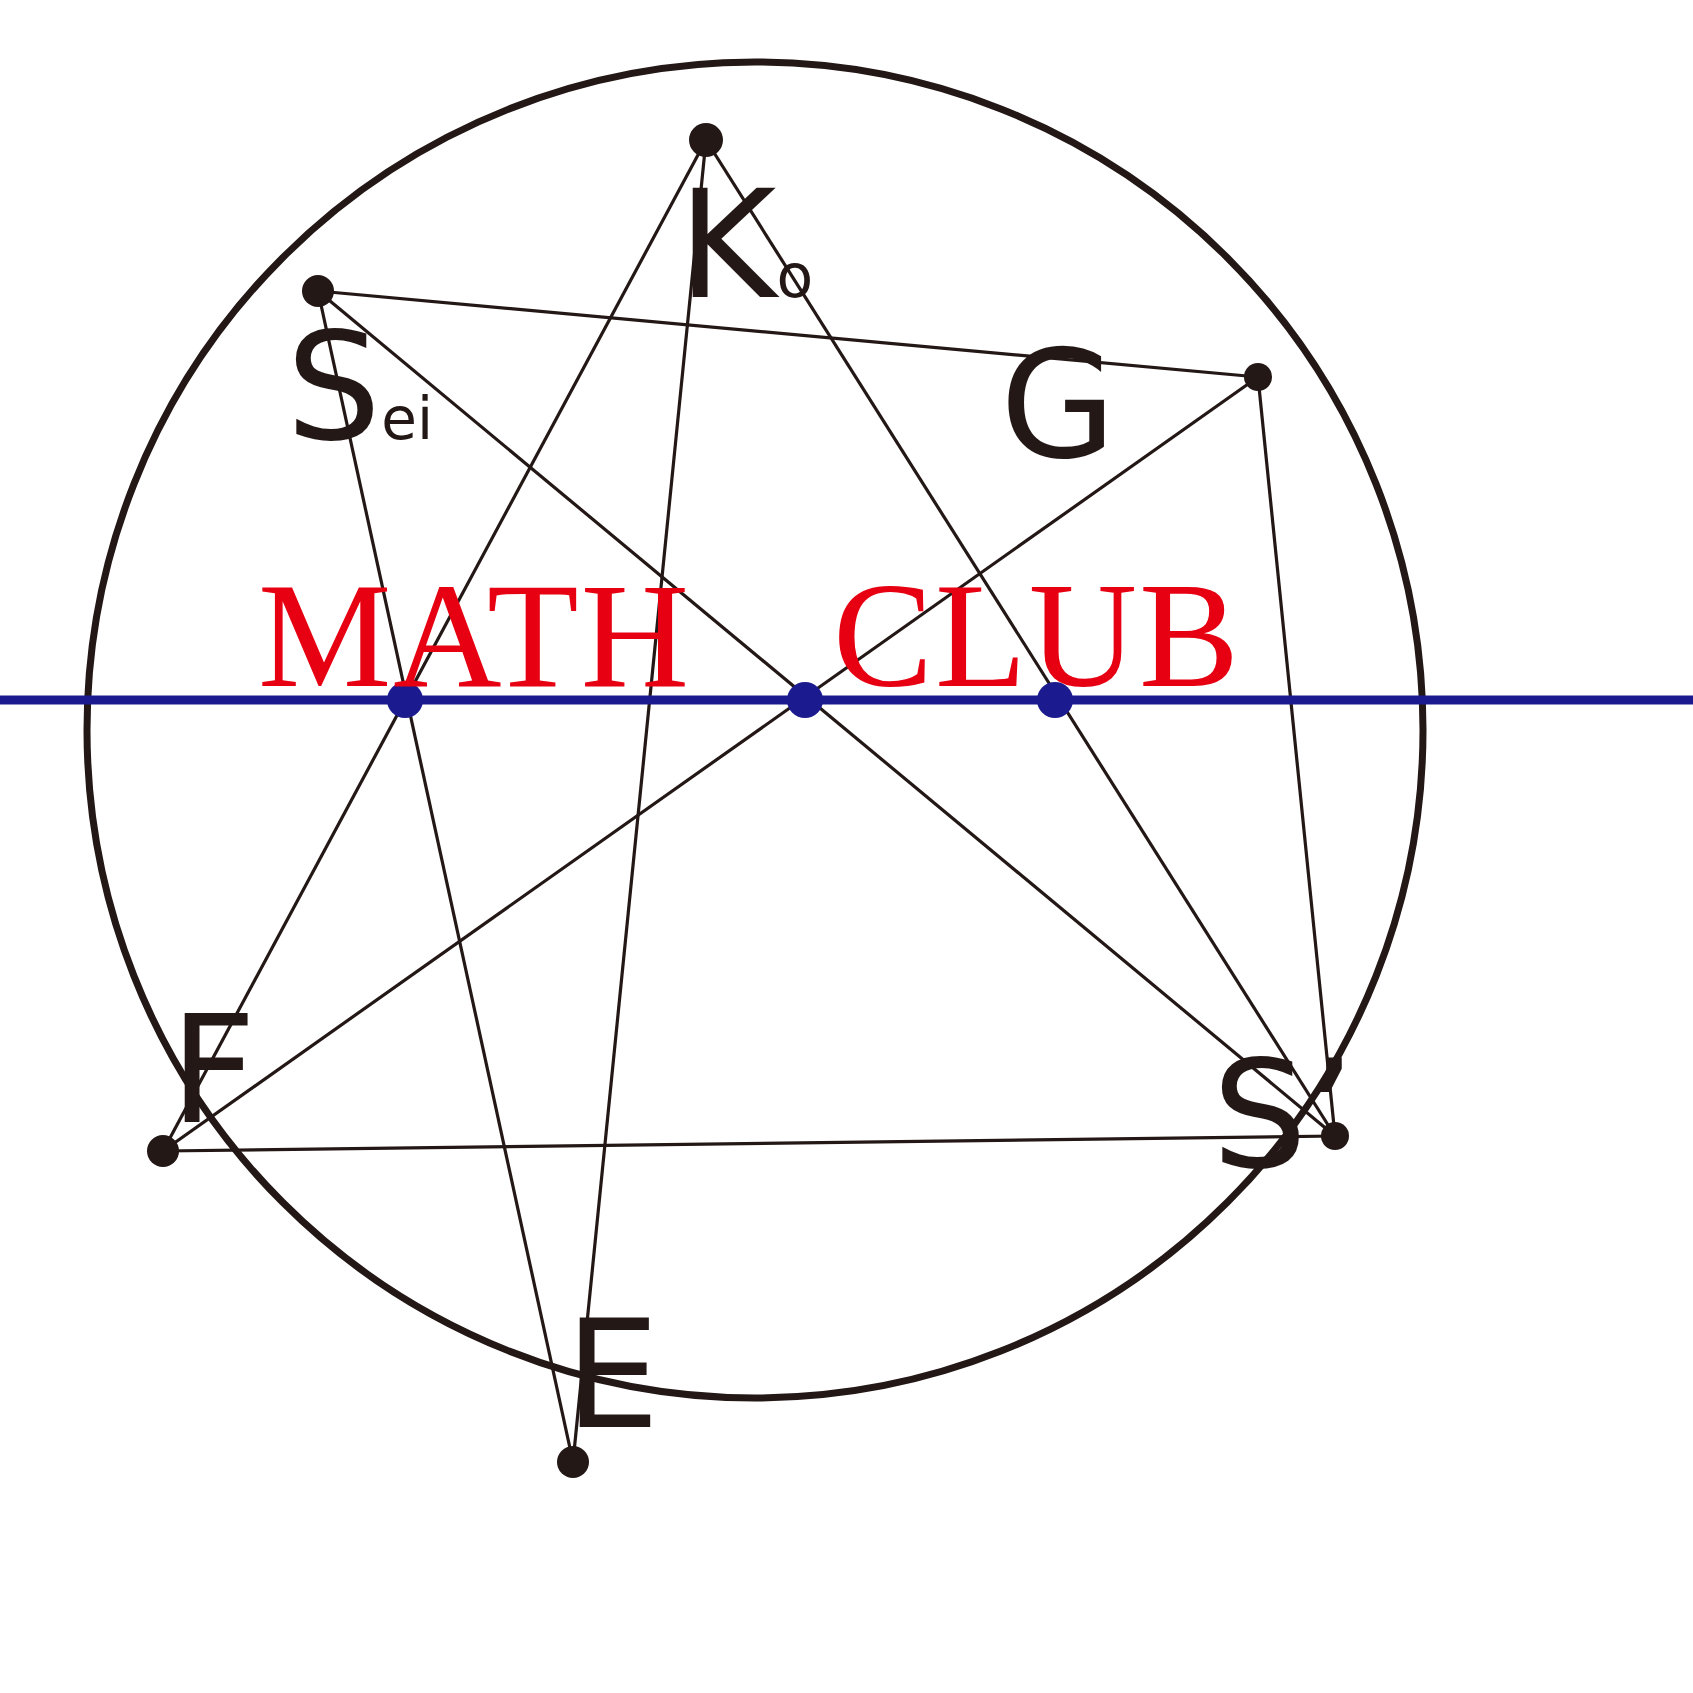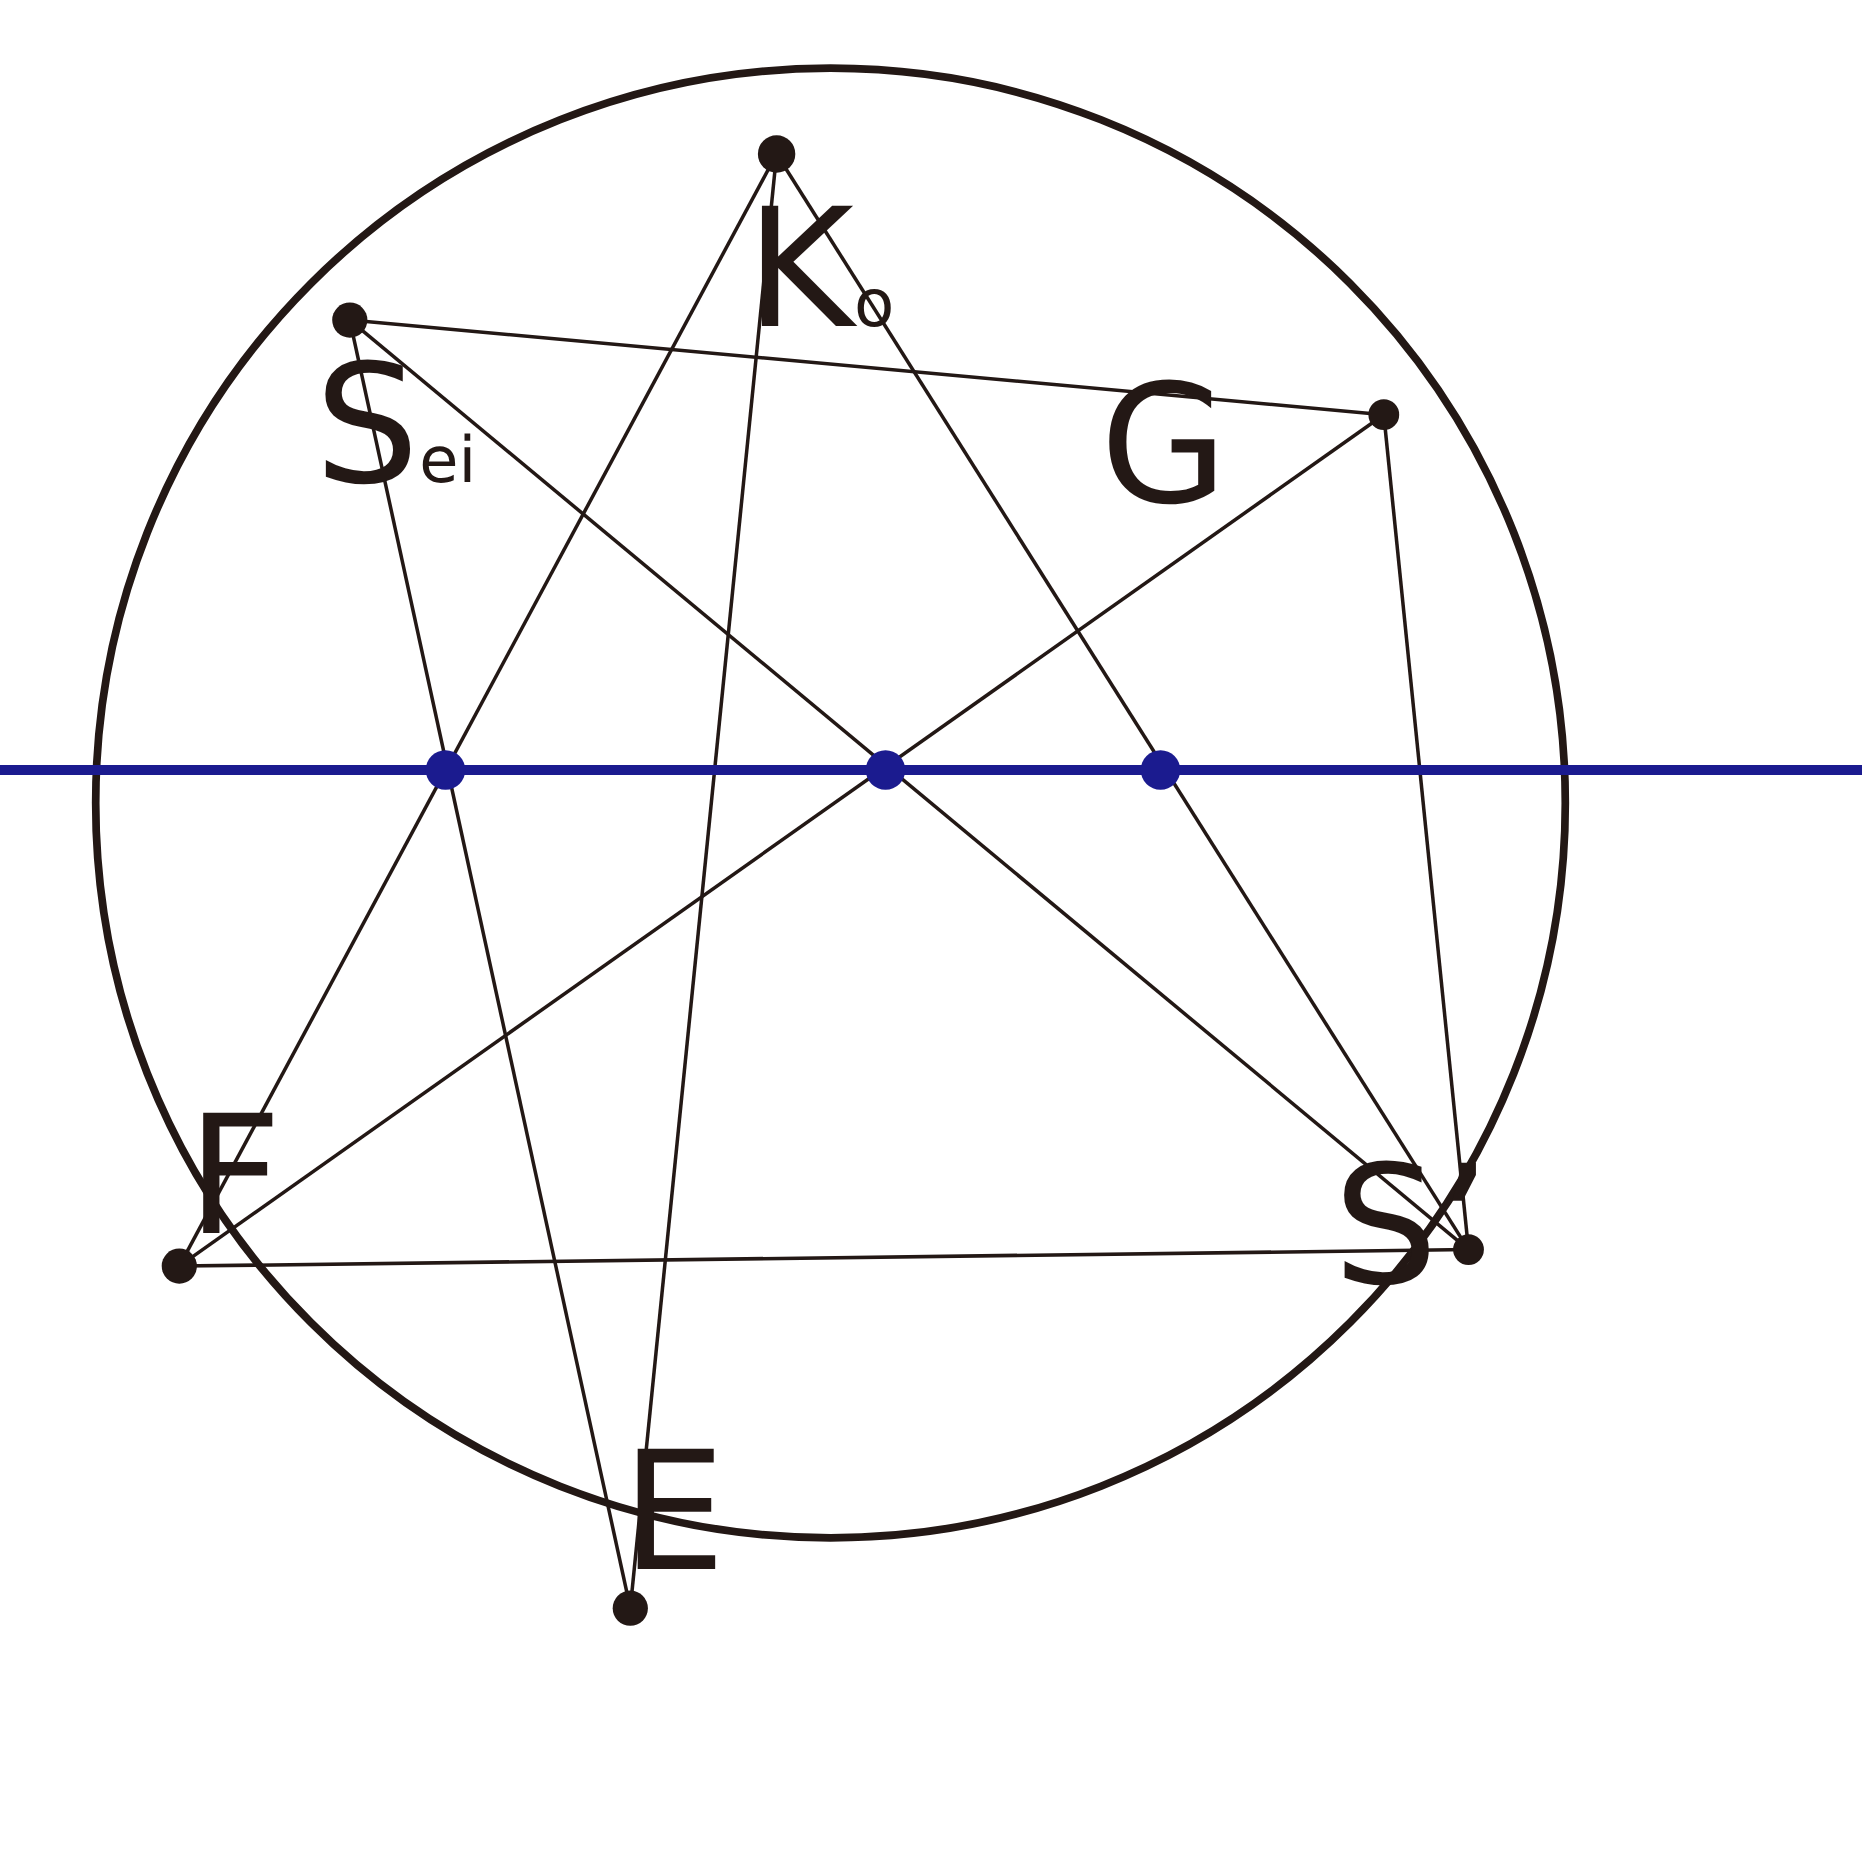--- a/index.html
+++ b/index.html
@@ -103,15 +103,17 @@
   <div class="lbl row" style="left:1000px; top:330px;">
     <span class="lbl-big">G</span>
   </div>
 
   <div class="lbl lbl-big" style="left:170px; top:995px;">F</div>
 
   <div class="lbl lbl-big" style="left:565px; top:1300px;">E</div>
 
   <div class="lbl lbl-big" style="left:1212px; top:1040px;">S’</div>
 
+  <div class="redtext" style="left:258px; top:560px;">MATH</div>
 
+  <div class="redtext" style="left:833px; top:560px;">CLUB</div>
 
 </div>
 
 </body></html>

